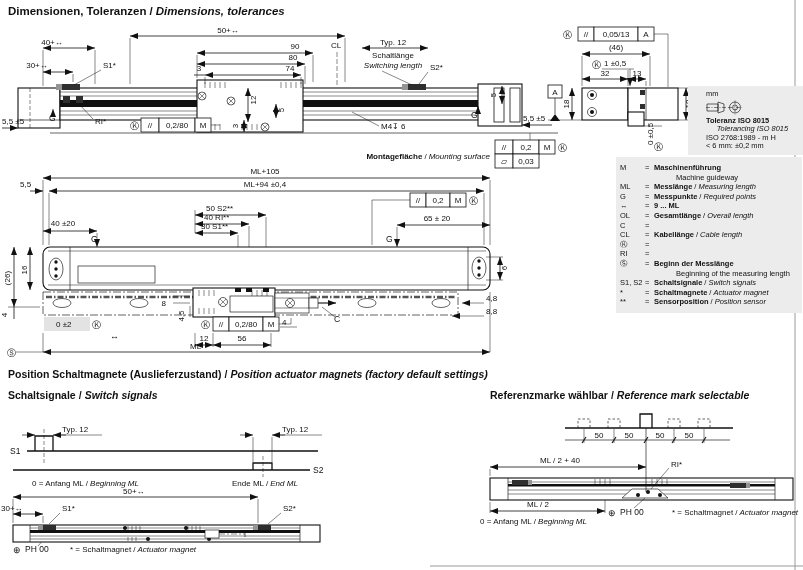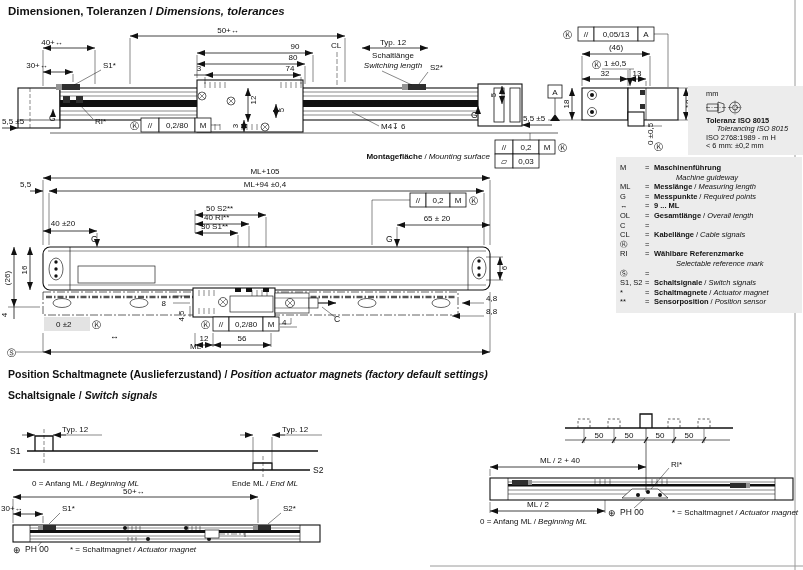--- a/index.html
+++ b/index.html
@@ -34,35 +34,38 @@
   .tolbox .b{font-weight:bold;}
   .legend{position:absolute;left:616px;top:157px;width:178px;padding:6px 4px;background:#ececec;
           font-size:7.5px;line-height:9.6px;}
   .lrow{display:flex;align-items:flex-start;}
   .lkey{width:25px;flex:none;}
   .leq{width:9px;flex:none;}
   .lbody{flex:1;}
   .lde{font-weight:bold;margin-top:43px;}
   .len{font-style:italic;}
   .lsep{margin:0 2px;}
-  .len-block{display:block;font-style:italic;padding-left:22px;}
+  .len-block{display:block;padding-left:22px;}
 </style>
 </head>
 <body>
 
 <div class="page">
 
   <div class="title t-main">
     <span class="de">Dimensionen, Toleranzen</span><span class="sep">/</span><span class="en">Dimensions, tolerances</span>
   </div>
   <div class="title t-sub" style="top:368px;left:8px;">
     <span class="de">Position Schaltmagnete (Auslieferzustand)</span><span class="sep">/</span><span class="en">Position actuator magnets (factory default settings)</span>
   </div>
   <div class="title t-sub" style="top:389px;left:8px;">
     <span class="de">Schaltsignale</span><span class="sep">/</span><span class="en">Switch signals</span>
+  </div>
+  <div class="title t-sub" style="top:389px;left:490px;">
+    <span class="de">Referenzmarke wählbar</span><span class="sep">/</span><span class="en">Reference mark selectable</span>
   </div>
 
   <svg width="803" height="570" viewBox="0 0 803 570">
     <defs>
       <marker id="maE" markerWidth="9" markerHeight="6" refX="8" refY="3" orient="auto" markerUnits="userSpaceOnUse">
         <path d="M0,0 L8,3 L0,6 Z" class="fk"></path>
       </marker>
       <marker id="maS" markerWidth="9" markerHeight="6" refX="0" refY="3" orient="auto" markerUnits="userSpaceOnUse">
         <path d="M8,0 L0,3 L8,6 Z" class="fk"></path>
       </marker>
@@ -626,34 +629,34 @@
         <span class="leq">=</span>
         <span class="lbody"><span class="lde">Gesamtlänge</span><span class="lsep">/</span><span class="len">Overall length</span></span>
       </div>
     <div class="lrow">
         <span class="lkey">C</span>
         <span class="leq">=</span>
       </div>
     <div class="lrow">
         <span class="lkey">CL</span>
         <span class="leq">=</span>
-        <span class="lbody"><span class="lde">Kabellänge</span><span class="lsep">/</span><span class="len">Cable signals</span></span>
+        <span class="lbody"><span class="lde">Kabellänge</span><span class="lsep">/</span><span class="len">Cable length</span></span>
       </div>
     <div class="lrow">
         <span class="lkey">Ⓚ</span>
         <span class="leq">=</span>
       </div>
     <div class="lrow">
         <span class="lkey">RI</span>
         <span class="leq">=</span>
-        <span class="lbody"><span class="lde">Wählbare Referenzmarke</span><span class="len-block">Selectable reference mark</span></span>
       </div>
     <div class="lrow">
         <span class="lkey">Ⓢ</span>
         <span class="leq">=</span>
+        <span class="lbody"><span class="lde">Beginn der Messlänge</span><span class="len-block">Beginning of the measuring length</span></span>
       </div>
     <div class="lrow">
         <span class="lkey">S1, S2</span>
         <span class="leq">=</span>
         <span class="lbody"><span class="lde">Schaltsignale</span><span class="lsep">/</span><span class="len">Switch signals</span></span>
       </div>
     <div class="lrow">
         <span class="lkey">*</span>
         <span class="leq">=</span>
         <span class="lbody"><span class="lde">Schaltmagnete</span><span class="lsep">/</span><span class="len">Actuator magnet</span></span>

